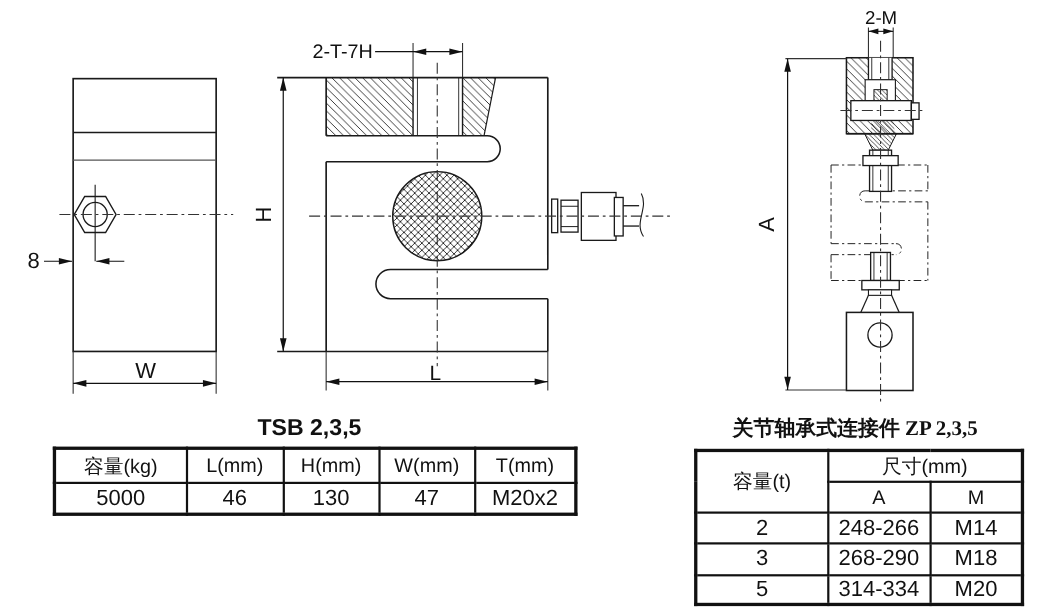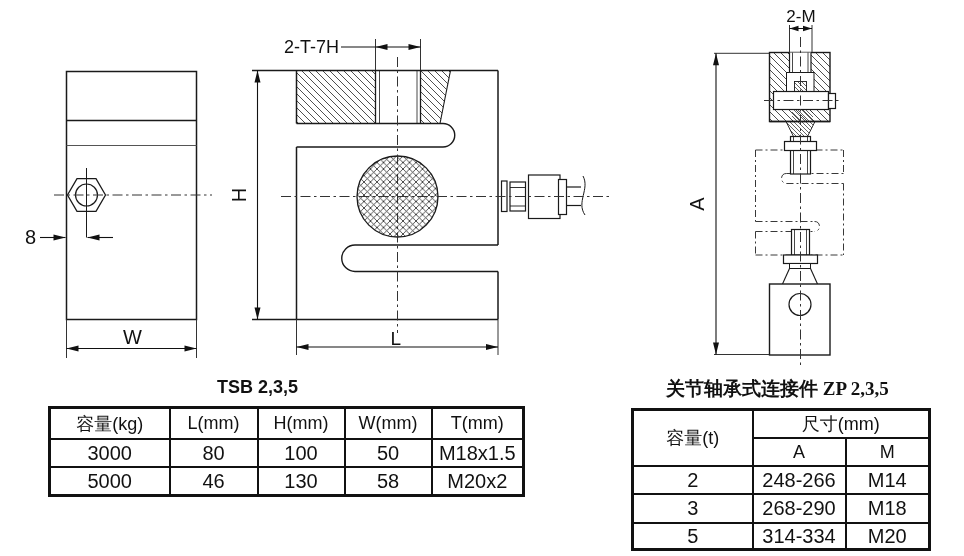--- a/index.html
+++ b/index.html
@@ -1,20 +1,20 @@
 <!DOCTYPE html>
 <html><head>
 <meta charset="utf-8">
 <style>
   html,body { margin:0; padding:0; }
   body { width:964px; height:556px; background:#fff; position:relative; font-family:"Liberation Sans",sans-serif; overflow:hidden; }
   svg.stage { position:absolute; left:0; top:0; }
   svg text { font-family:"Liberation Sans",sans-serif; fill:#111; }
   .caption { position:absolute; font-weight:bold; color:#111; white-space:nowrap; }
-  #cap1 { left:217px; top:377px; font-size:18px; }
+  #cap1 { left:234px; top:377px; font-size:21px; }
   #cap2 { left:666px; top:376px; font-size:19px;font-family:Liberation Serif, serif; }
   table { border-collapse:collapse; position:absolute; table-layout:fixed; color:#111; background:#fff; border:3px solid #111; }
   td,th { border:2px solid #111; text-align:center; vertical-align:middle; padding:0; font-weight:400; }
   #t1 { left:48px; top:406px; }
   #t1 th { font-size:18px; height:29px; }
   #t1 td { font-size:20px; height:26px; }
   #t2 { left:631px; top:408px;border-radius:27px; }
   #t2 th { font-size:18px; }
   #t2 td { font-size:20px; }
 </style>
@@ -159,31 +159,24 @@
     </colgroup>
   <tbody>
       <tr>
     <th>容量(kg)</th>
     <th>L(mm)</th>
     <th>H(mm)</th>
     <th>W(mm)</th>
     <th>T(mm)</th>
   </tr>
   <tr>
-    <td>3000</td>
-    <td>80</td>
-    <td>100</td>
-    <td>50</td>
-    <td>M18x1.5</td>
-  </tr>
-  <tr>
     <td>5000</td>
     <td>46</td>
     <td>130</td>
-    <td>58</td>
+    <td>47</td>
     <td>M20x2</td>
   </tr>
 </tbody>
   </table>
 
 <table id="t2">
   <colgroup>
       <col style="width:120px">
       <col style="width:93px">
       <col style="width:84px">

